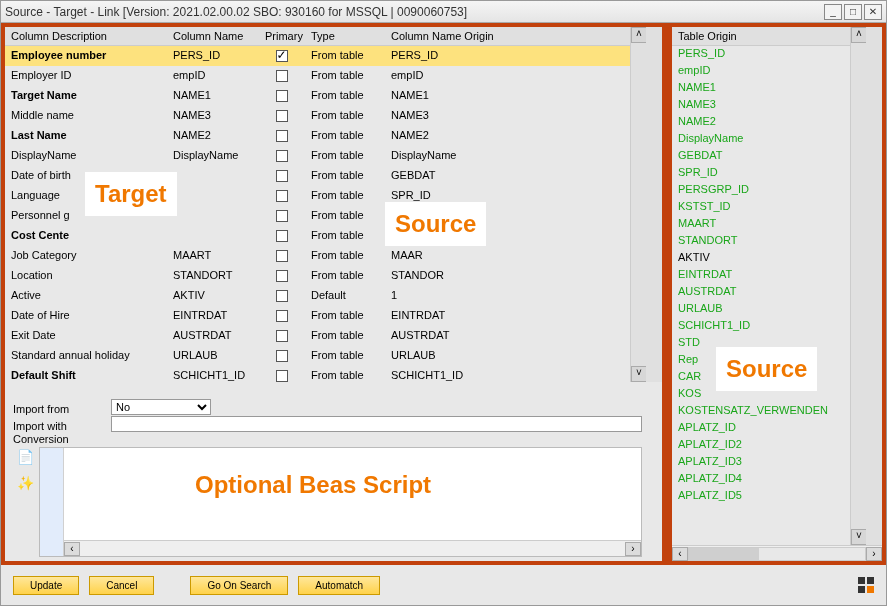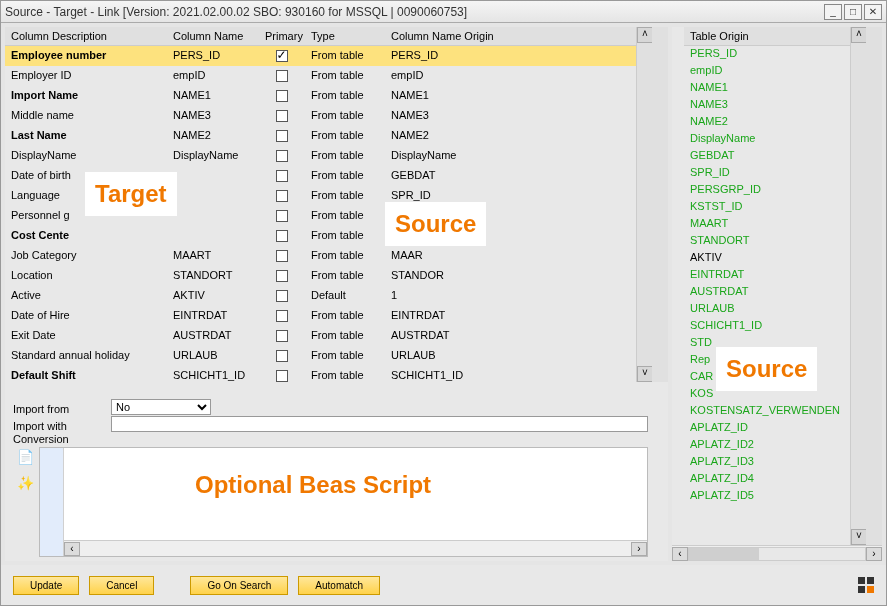--- a/index.html
+++ b/index.html
@@ -32,22 +32,22 @@
     text-align:center;
     line-height:14px;
     font-size:10px;
     cursor:pointer;
   }
   .content {
     position: absolute;
     top:22px; left:0; right:0; bottom:40px;
     display:flex;
     padding:4px;
-    gap:4px;
-    background:#e5e5e5;
+    gap:10px;
+    background:#c2410c;
   }
   .left {
     flex:1;
     display:flex;
     flex-direction:column;
     background:#e8e8e8;
     position:relative;
     min-width:0;
   }
   .right {
@@ -155,21 +155,21 @@
     position:absolute;
     background:#fff;
     color:#f07800;
     font-family: Tahoma, Arial, sans-serif;
     font-weight:bold;
     font-size:24px;
     padding:8px 10px;
     pointer-events:none;
     z-index:50;
   }
-  .right .grid-wrap { flex:1;margin-left:12px; }
+  .right .grid-wrap { flex:1; }
   .right-header { background:#e0e0e0; padding:3px 6px; border-bottom:1px solid #ccc; }
   .right-row { padding:1px 6px; color:#1aa61a; height:17px; white-space:nowrap; overflow:hidden;}
   .right-row.black { color:#000; }
   .right-hscroll {
     height:16px; background:#efefef; border-top:1px solid #ccc;
     display:flex; align-items:center;
   }
   .right-hscroll .arrow { width:16px; height:14px; background:#dcdcdc; border:1px solid #aaa; text-align:center; font-size:10px; line-height:12px;}
   .right-hscroll .track { flex:1; background:#e8e8e8; height:14px; border:1px solid #ccc; position:relative;}
   .right-hscroll .thumb { position:absolute; left:0; top:0; bottom:0; width:70px; background:#cfcfcf;}
@@ -223,21 +223,21 @@
             <div class="c-orig">PERS_ID</div>
           </div>
           <div class="grid-row">
             <div class="c-desc">Employer ID</div>
             <div class="c-name">empID</div>
             <div class="c-prim"><span class="chk"></span></div>
             <div class="c-type">From table</div>
             <div class="c-orig">empID</div>
           </div>
           <div class="grid-row bold">
-            <div class="c-desc">Import Name</div>
+            <div class="c-desc">Target Name</div>
             <div class="c-name">NAME1</div>
             <div class="c-prim"><span class="chk"></span></div>
             <div class="c-type">From table</div>
             <div class="c-orig">NAME1</div>
           </div>
           <div class="grid-row">
             <div class="c-desc">Middle name</div>
             <div class="c-name">NAME3</div>
             <div class="c-prim"><span class="chk"></span></div>
             <div class="c-type">From table</div>

